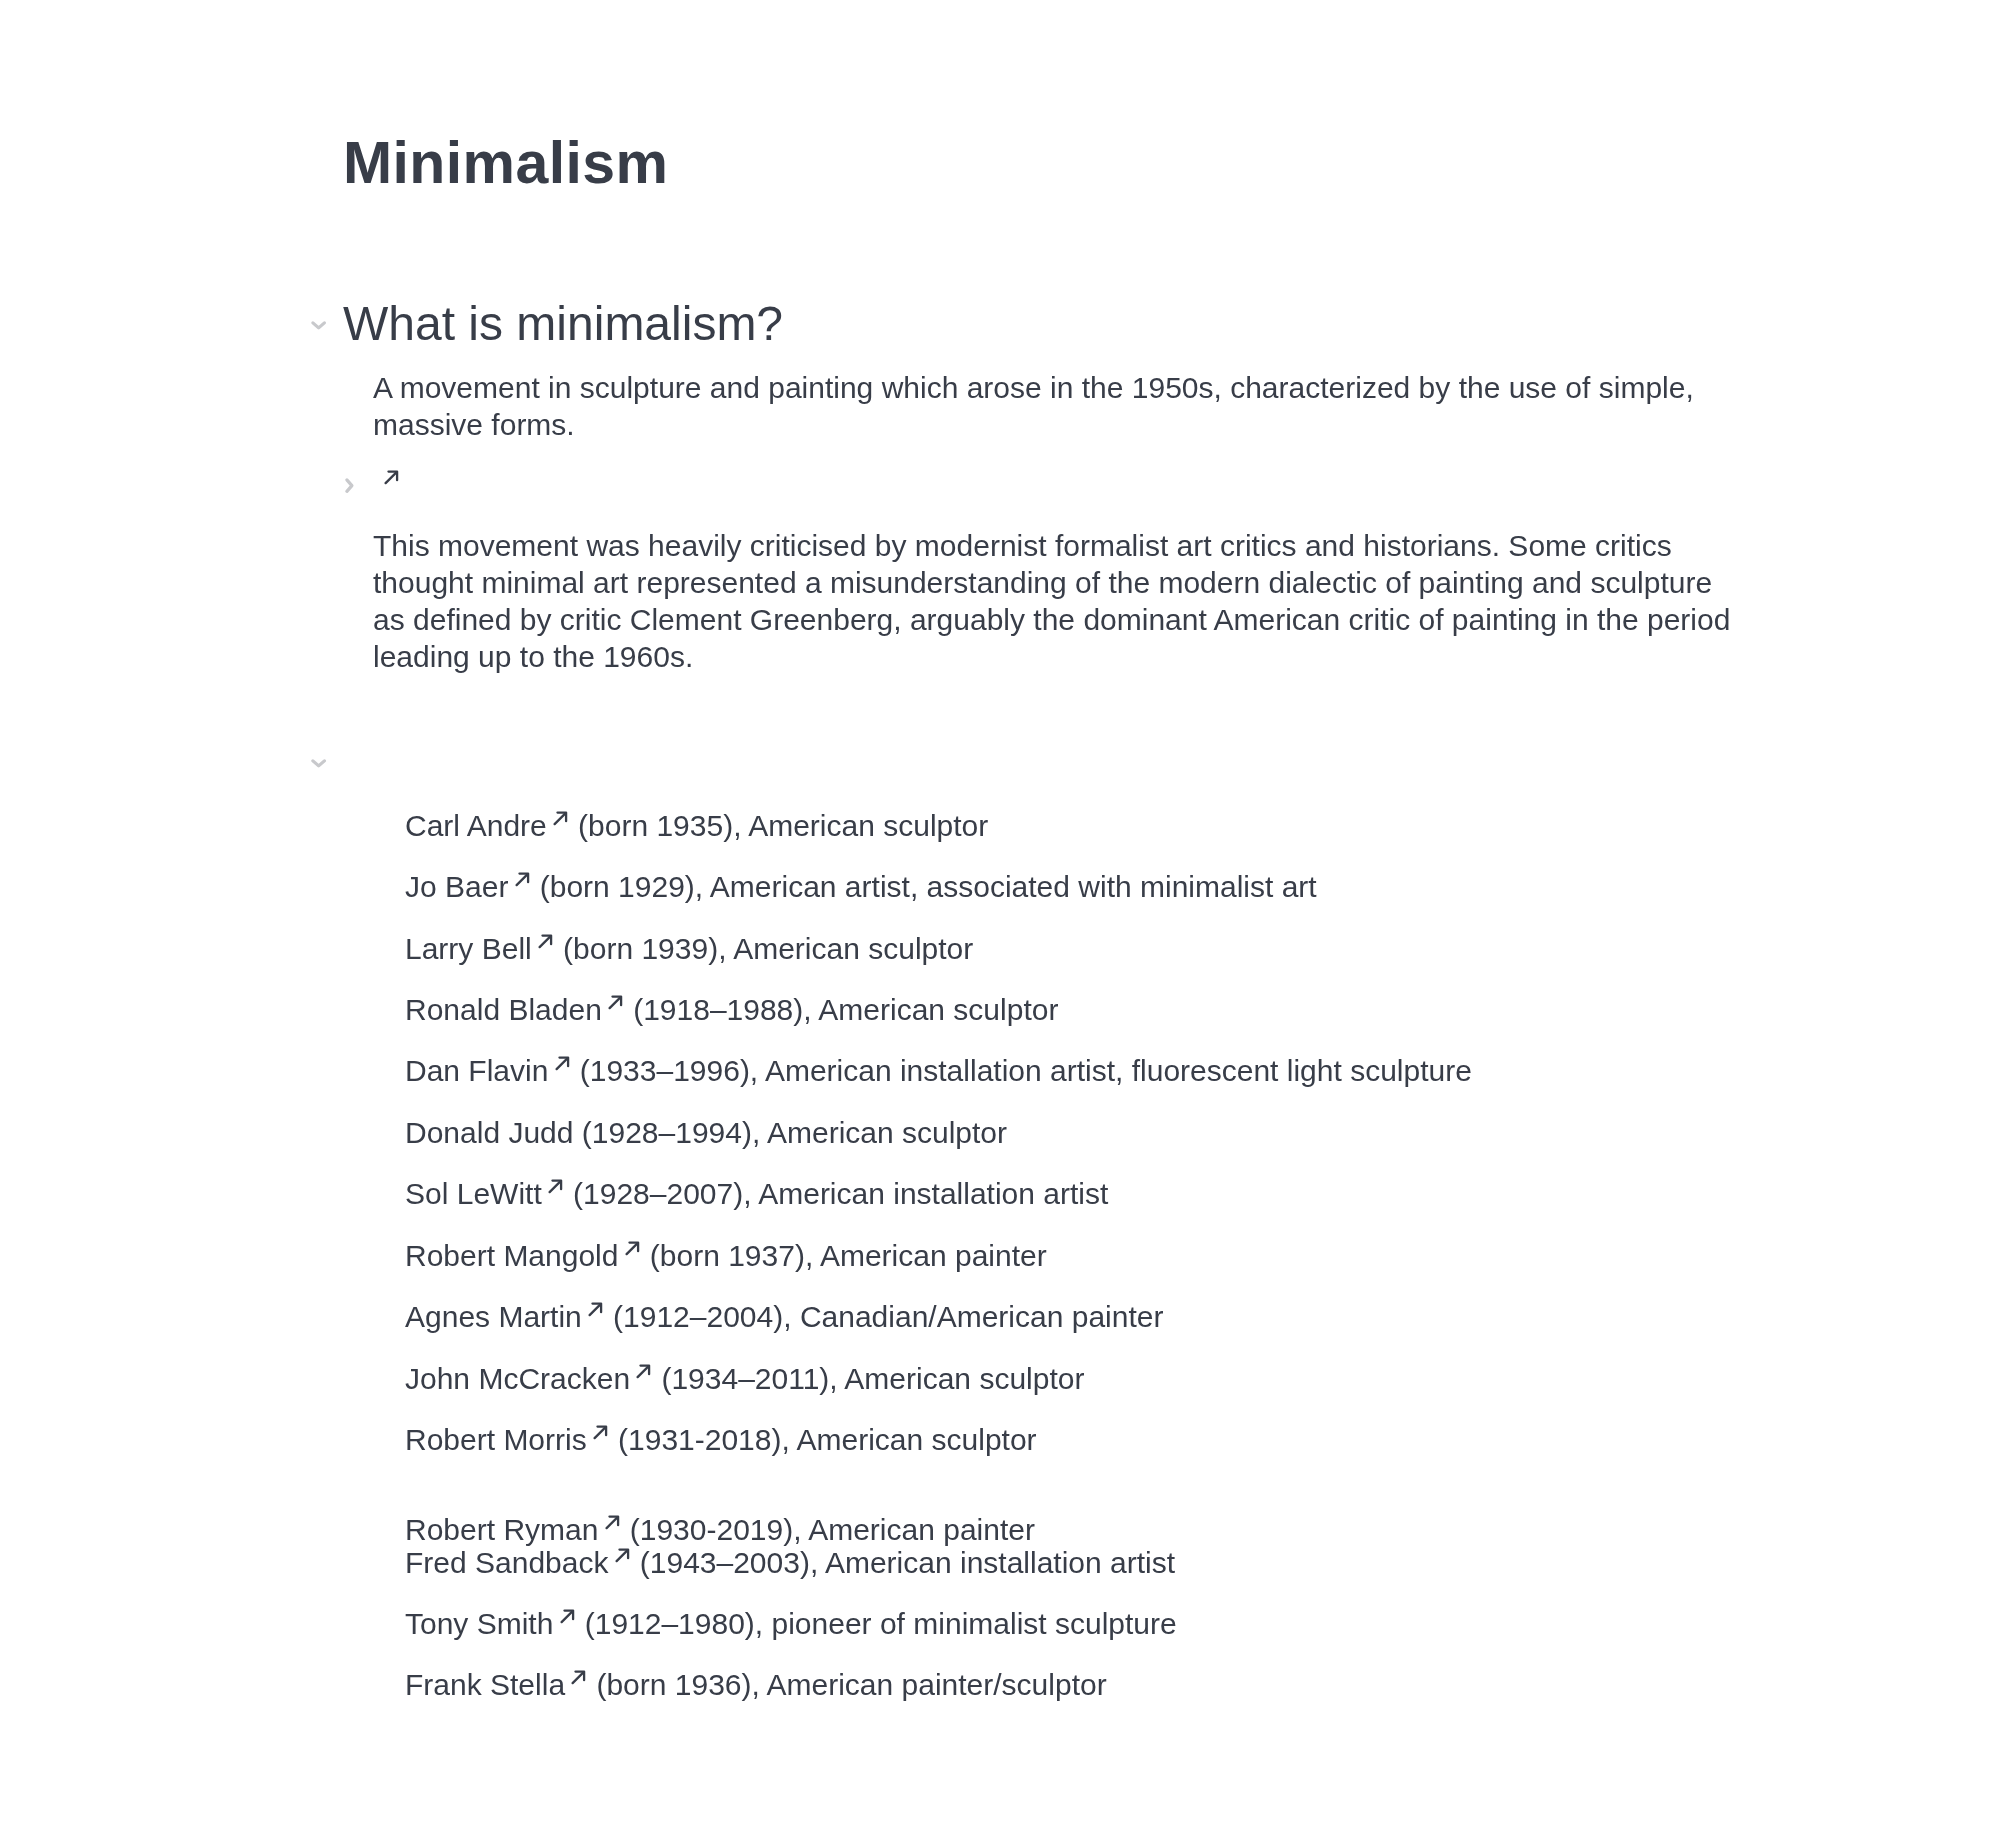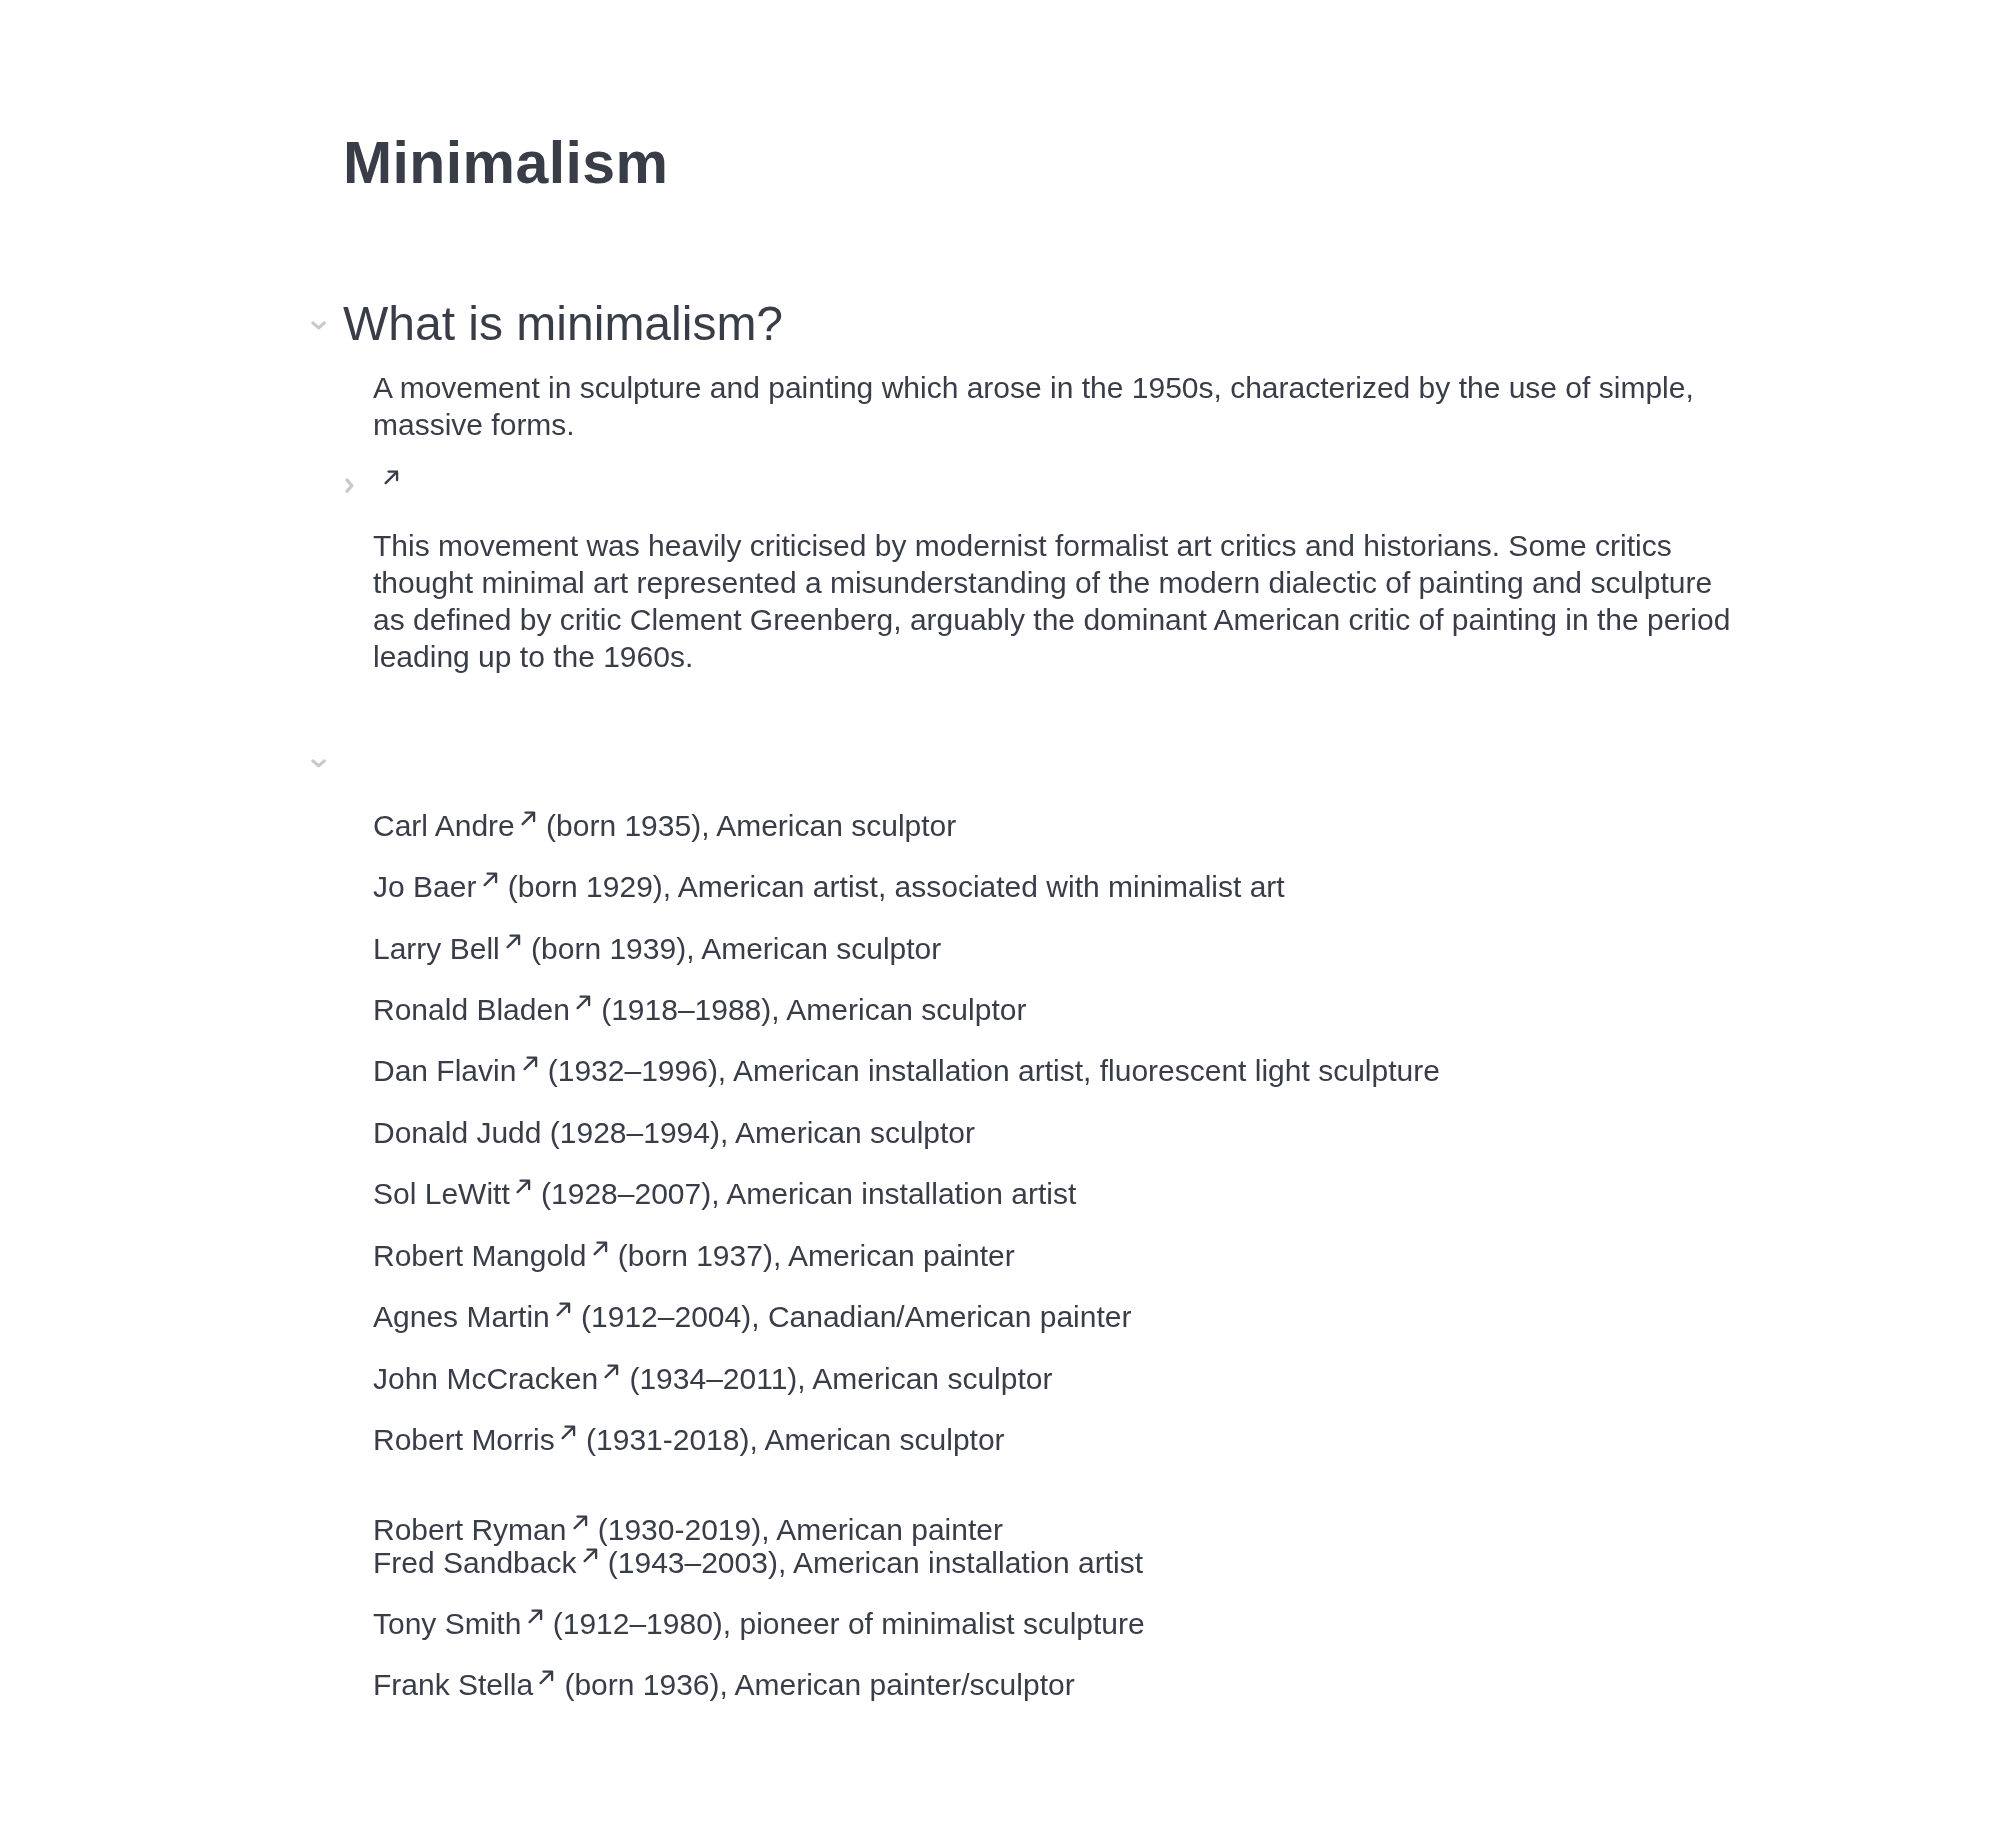--- a/index.html
+++ b/index.html
@@ -103,20 +103,21 @@
       left: 0;
       font-size: 30px;
       line-height: 37px;
       white-space: nowrap;
       color: #383d48;
     }
     .pioneer-name {
       color: #383d48;
       text-decoration: none;
       cursor: pointer;
+      margin-left: 32px;
     }
     .pioneer-name.plain { cursor: default; }
   </style>
 </head>
 <body>
 
 <div class="page">
 
   <h1 class="doc-title">Minimalism</h1>
 
@@ -171,21 +172,21 @@
                 <line x1="5" y1="21" x2="20" y2="6" stroke="#383d48" stroke-width="3.2" stroke-linecap="round"></line>
                 <polyline points="9,5 21,5 21,17" fill="none" stroke="#383d48" stroke-width="3.2" stroke-linecap="round" stroke-linejoin="round"></polyline>
               </svg></span></a><span style="white-space: pre;"> (born 1939), American sculptor</span></li>
         <li class="pioneer-item" style="top: 184px;"><a class="pioneer-name"><span>Ronald Bladen</span><span class="ext-icon"><svg width="18.7" height="18.7" viewBox="0 0 26 26">
                 <line x1="5" y1="21" x2="20" y2="6" stroke="#383d48" stroke-width="3.2" stroke-linecap="round"></line>
                 <polyline points="9,5 21,5 21,17" fill="none" stroke="#383d48" stroke-width="3.2" stroke-linecap="round" stroke-linejoin="round"></polyline>
               </svg></span></a><span style="white-space: pre;"> (1918–1988), American sculptor</span></li>
         <li class="pioneer-item" style="top: 245px;"><a class="pioneer-name"><span>Dan Flavin</span><span class="ext-icon"><svg width="18.7" height="18.7" viewBox="0 0 26 26">
                 <line x1="5" y1="21" x2="20" y2="6" stroke="#383d48" stroke-width="3.2" stroke-linecap="round"></line>
                 <polyline points="9,5 21,5 21,17" fill="none" stroke="#383d48" stroke-width="3.2" stroke-linecap="round" stroke-linejoin="round"></polyline>
-              </svg></span></a><span style="white-space: pre;"> (1932–1996), American installation artist, fluorescent light sculpture</span></li>
+              </svg></span></a><span style="white-space: pre;"> (1933–1996), American installation artist, fluorescent light sculpture</span></li>
         <li class="pioneer-item" style="top: 307px;"><span class="pioneer-name plain"><span>Donald Judd</span></span><span style="white-space: pre;"> (1928–1994), American sculptor</span></li>
         <li class="pioneer-item" style="top: 368px;"><a class="pioneer-name"><span>Sol LeWitt</span><span class="ext-icon"><svg width="18.7" height="18.7" viewBox="0 0 26 26">
                 <line x1="5" y1="21" x2="20" y2="6" stroke="#383d48" stroke-width="3.2" stroke-linecap="round"></line>
                 <polyline points="9,5 21,5 21,17" fill="none" stroke="#383d48" stroke-width="3.2" stroke-linecap="round" stroke-linejoin="round"></polyline>
               </svg></span></a><span style="white-space: pre;"> (1928–2007), American installation artist</span></li>
         <li class="pioneer-item" style="top: 430px;"><a class="pioneer-name"><span>Robert Mangold</span><span class="ext-icon"><svg width="18.7" height="18.7" viewBox="0 0 26 26">
                 <line x1="5" y1="21" x2="20" y2="6" stroke="#383d48" stroke-width="3.2" stroke-linecap="round"></line>
                 <polyline points="9,5 21,5 21,17" fill="none" stroke="#383d48" stroke-width="3.2" stroke-linecap="round" stroke-linejoin="round"></polyline>
               </svg></span></a><span style="white-space: pre;"> (born 1937), American painter</span></li>
         <li class="pioneer-item" style="top: 491px;"><a class="pioneer-name"><span>Agnes Martin</span><span class="ext-icon"><svg width="18.7" height="18.7" viewBox="0 0 26 26">

